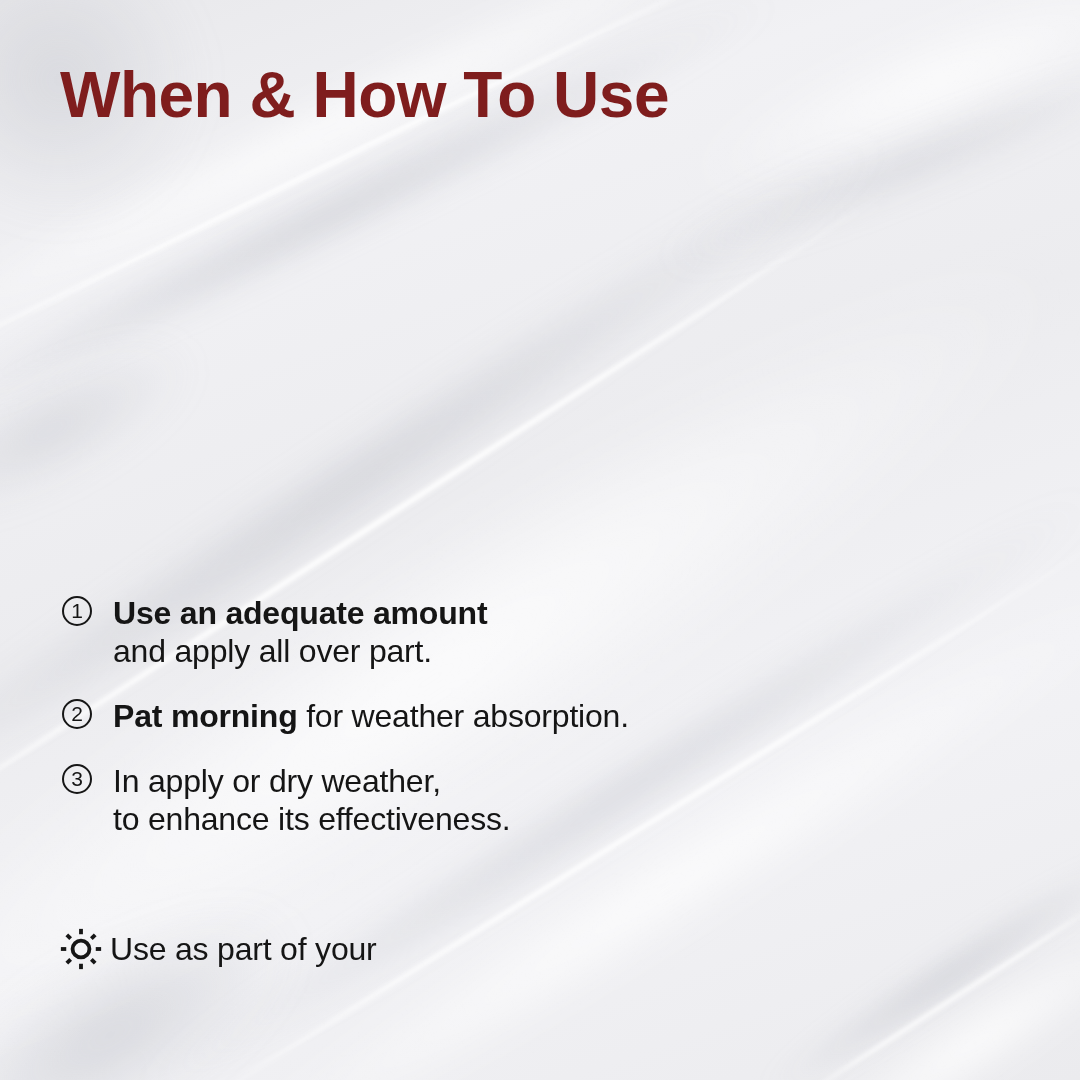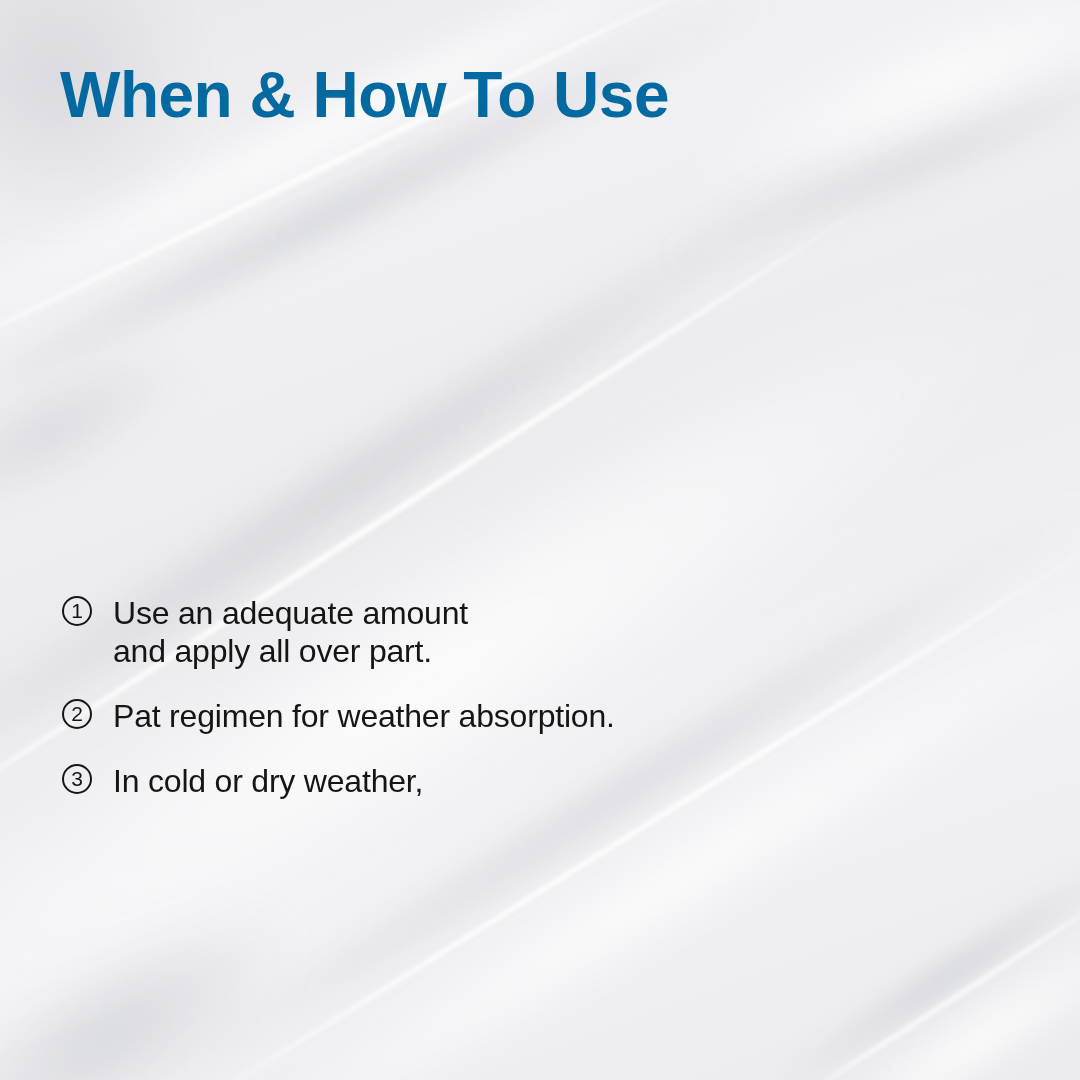--- a/index.html
+++ b/index.html
@@ -88,21 +88,21 @@
   .content { position: absolute; inset: 0; z-index: 5; }
   .title {
     position: absolute;
     left: 60px;
     top: 62px;
     margin: 0;
     font-size: 64px;
     line-height: 66px;
     font-weight: 700;
     letter-spacing: -0.5px;
-    color: #0369a1;
+    color: #7f1d1d;
   }
   .steps {
     position: absolute;
     left: 62px;
     top: 594px;
     margin: 0;
     padding: 0;
     list-style: none;
     font-size: 32px;
     line-height: 38px;
@@ -120,21 +120,21 @@
     border: 2.5px solid #161616;
     border-radius: 50%;
     display: flex;
     align-items: center;
     justify-content: center;
     font-size: 21px;
     font-weight: 400;
     box-sizing: border-box;
     margin-top: 2px;
   }
-  .step-text b { font-weight: 400; margin-top: 8px; }
+  .step-text b { font-weight: 700; margin-top: 8px; }
   .footer {
     position: absolute;
     left: 58px;
     top: 926px;
     font-size: 32px;
     letter-spacing: -0.2px;
   }
   .footer-line {
     display: grid;
     grid-template-columns: 52px auto;
@@ -179,33 +179,50 @@
         <span class="num">1</span>
         <div class="step-text">
           <div><b>Use an adequate amount</b></div>
           <div><span>and apply all over part.</span></div>
         </div>
       </li>
 
       <li class="step">
         <span class="num">2</span>
         <div class="step-text">
-          <div><b>Pat regimen</b><span> for weather absorption.</span></div>
+          <div><b>Pat morning</b><span> for weather absorption.</span></div>
         </div>
       </li>
 
       <li class="step">
         <span class="num">3</span>
         <div class="step-text">
-          <div><span>In cold or dry weather,</span></div>
+          <div><span>In apply or dry weather,</span></div>
+          <div><span>to enhance its effectiveness.</span></div>
         </div>
       </li>
 
     </ol>
 
     <div class="footer">
 
+      <div class="footer-line">
+        <span class="ic">
+          <svg width="46" height="46" viewBox="0 0 24 24" fill="none" stroke="#161616" stroke-width="2" stroke-linecap="butt">
+            <circle cx="12" cy="12" r="4.4"></circle>
+            <line x1="12" y1="1.5" x2="12" y2="4.3"></line>
+            <line x1="12" y1="19.7" x2="12" y2="22.5"></line>
+            <line x1="1.5" y1="12" x2="4.3" y2="12"></line>
+            <line x1="19.7" y1="12" x2="22.5" y2="12"></line>
+            <line x1="4.6" y1="4.6" x2="6.6" y2="6.6"></line>
+            <line x1="17.4" y1="17.4" x2="19.4" y2="19.4"></line>
+            <line x1="4.6" y1="19.4" x2="6.6" y2="17.4"></line>
+            <line x1="17.4" y1="6.6" x2="19.4" y2="4.6"></line>
+          </svg>
+        </span>
+        <span>Use as part of your</span>
+      </div>
 
 
     </div>
 
   </div>
 </div>
 
 </body></html>

